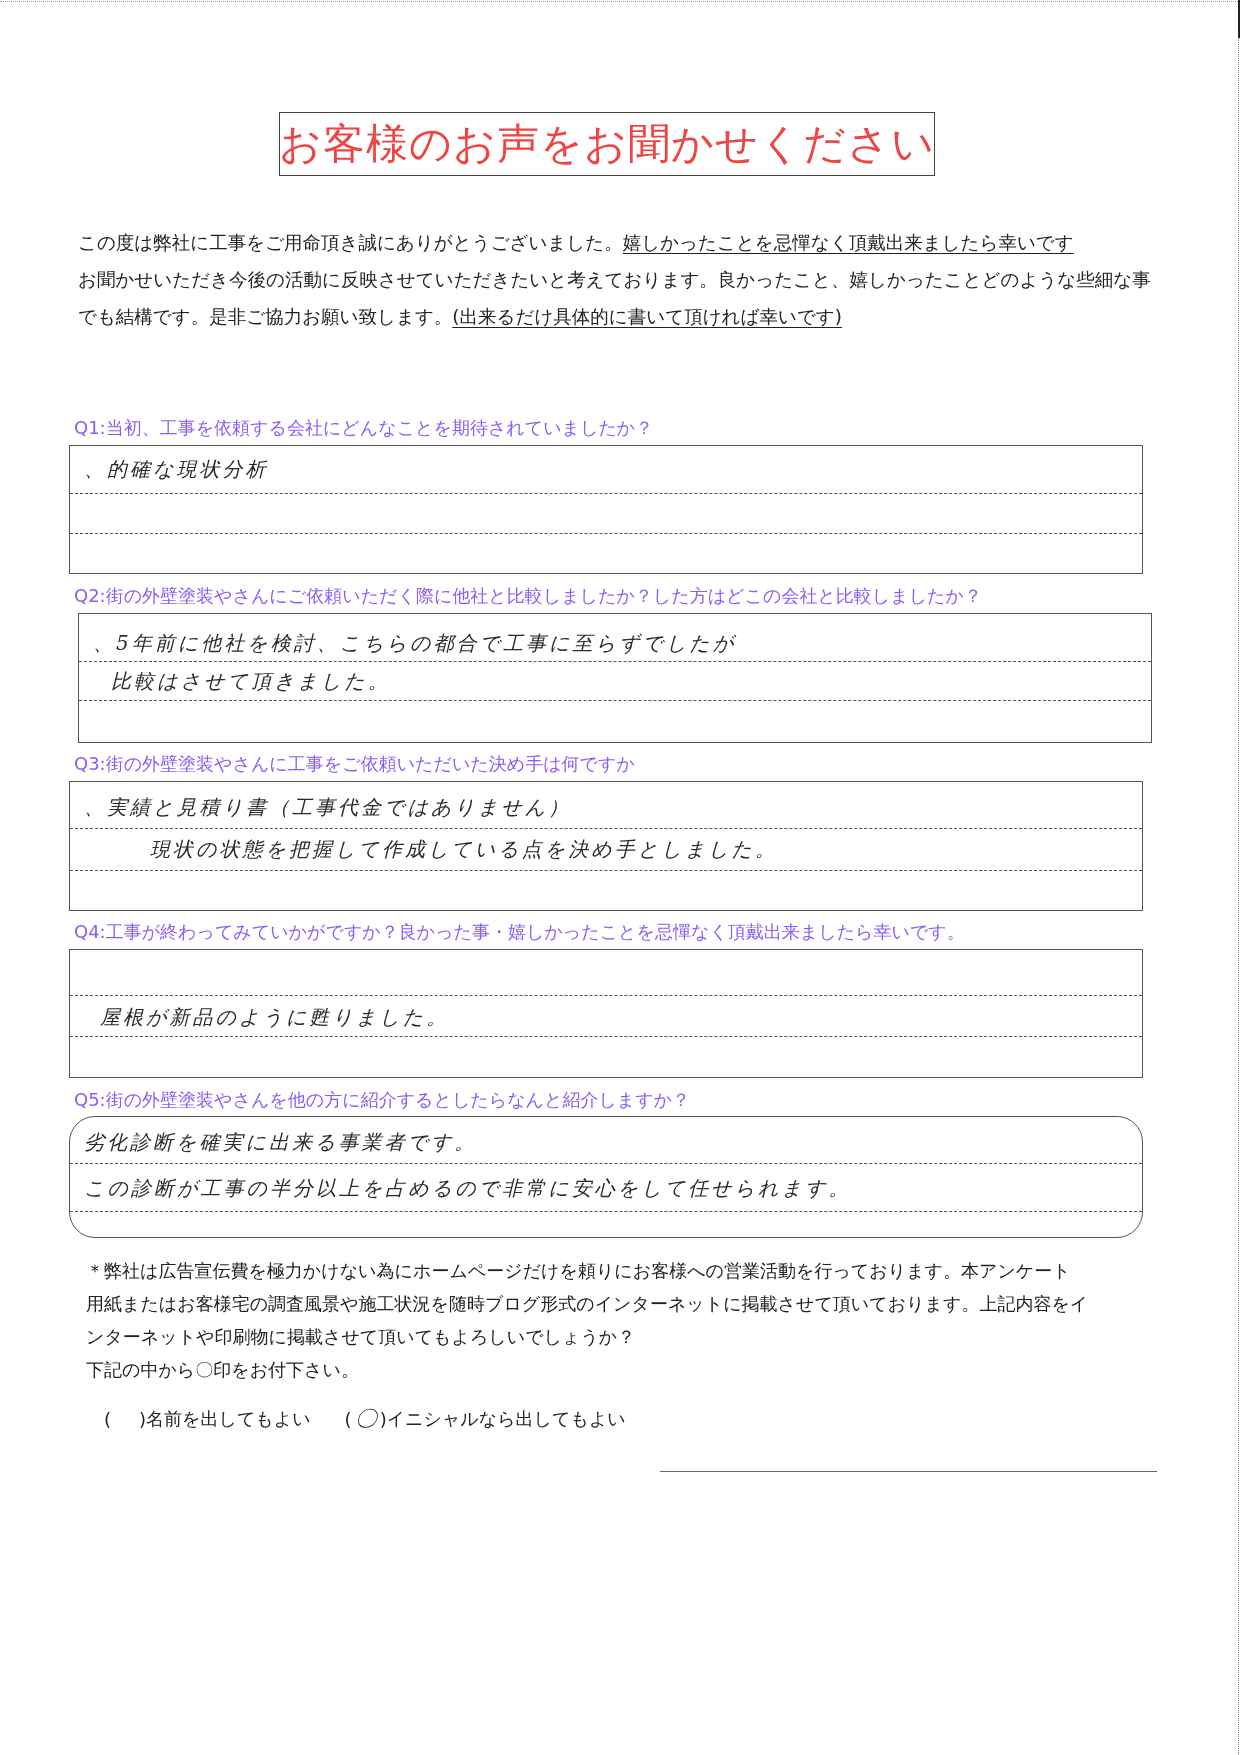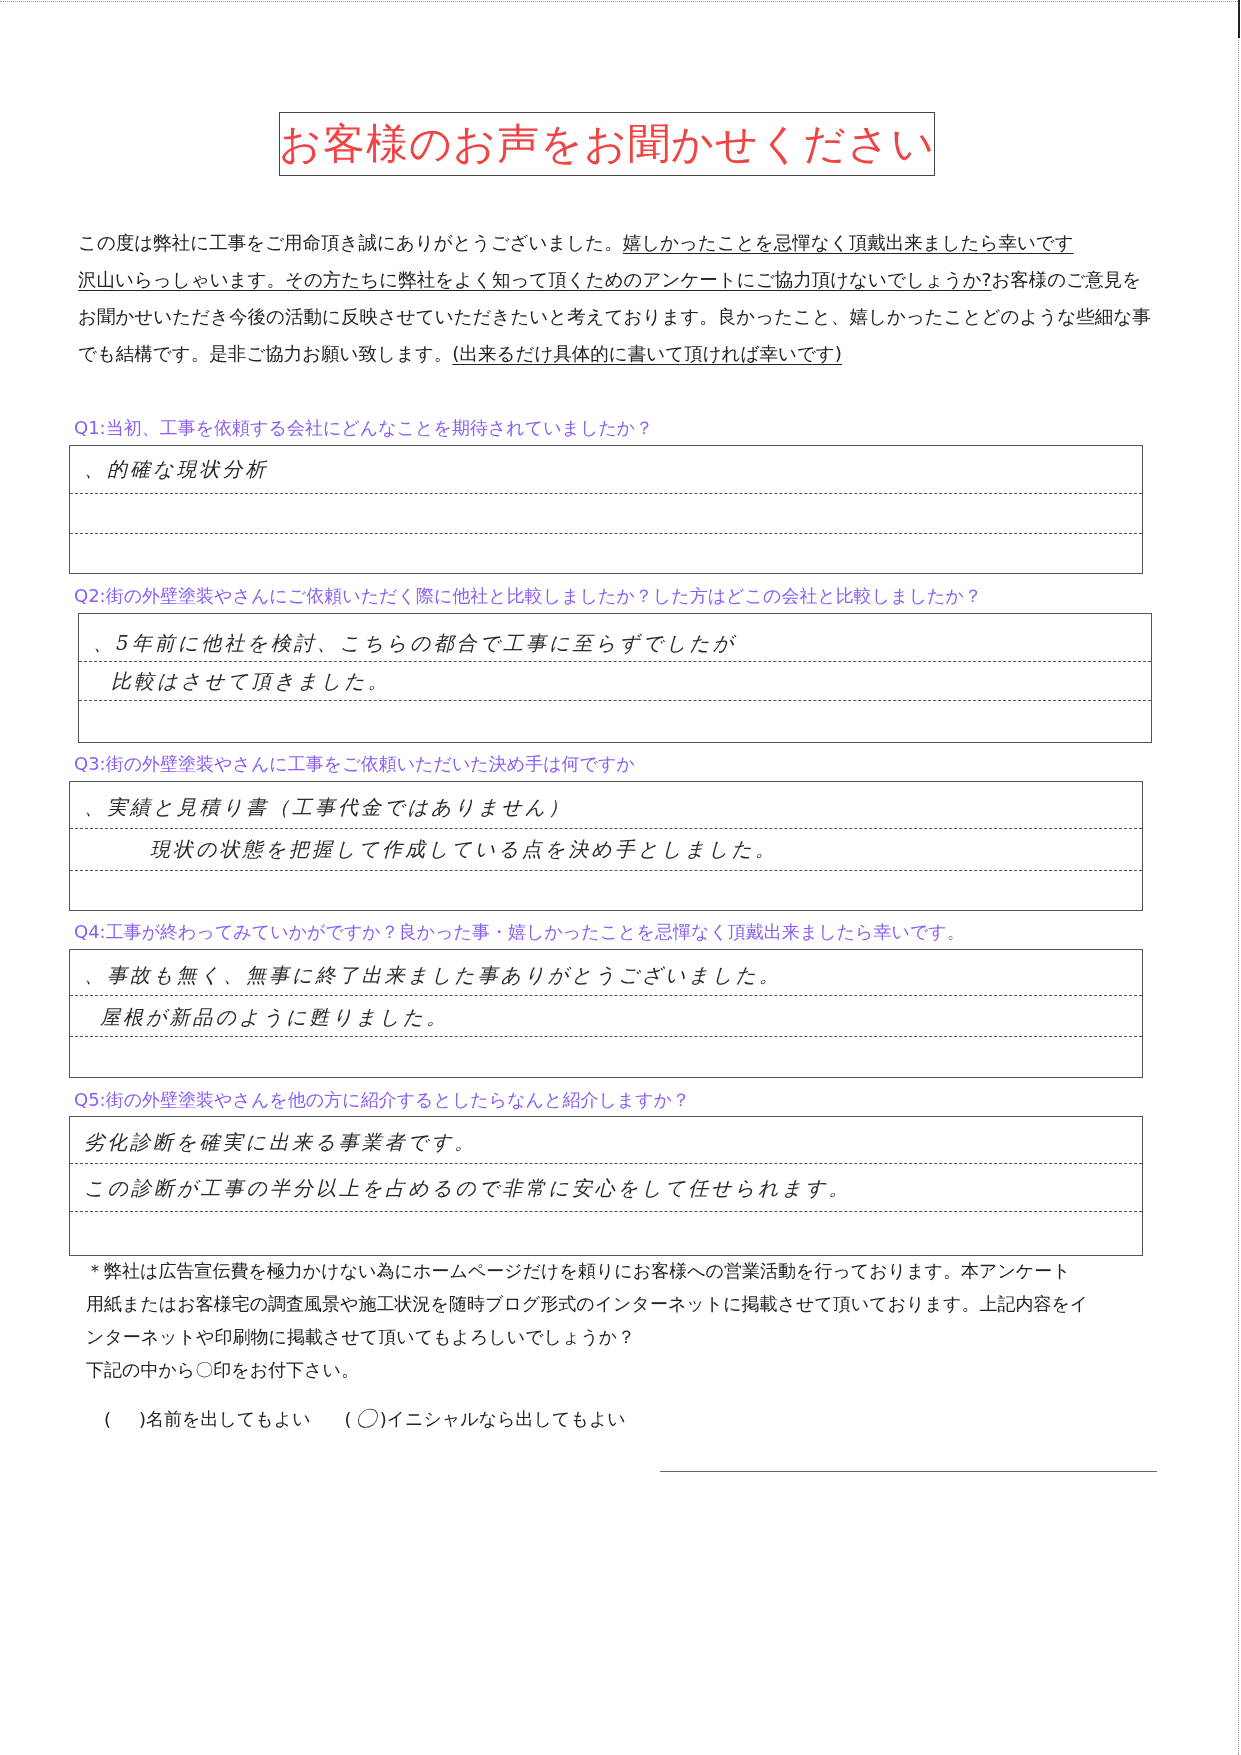--- a/index.html
+++ b/index.html
@@ -43,21 +43,20 @@
 <div class="scan-top"></div>
 <div class="scan-right"></div>
 <div class="scan-right-top"></div>
 
 <div class="title-box">
   <span>お客様のお声をお聞かせください</span>
 </div>
 
 <div class="intro">
   <div class="line"><span>この度は弊社に工事をご用命頂き誠にありがとうございました。</span><u>嬉しかったことを忌憚なく頂戴出来ましたら幸いです</u></div>
-  <div class="line"><u>沢山いらっしゃいます。その方たちに弊社をよく知って頂くためのアンケートにご協力頂けないでしょうか?</u><span>お客様のご意見を</span></div>
   <div class="line"><span>お聞かせいただき今後の活動に反映させていただきたいと考えております。良かったこと、嬉しかったことどのような些細な事</span></div>
   <div class="line"><span>でも結構です。是非ご協力お願い致します。</span><u>(出来るだけ具体的に書いて頂ければ幸いです)</u></div>
 </div>
 
 <div class="q-label" style="top:416px;">Q1:当初、工事を依頼する会社にどんなことを期待されていましたか？</div>
 <div class="ans-box" style="top:445px;height:129px;">
   <div class="dash" style="top:47px;"></div>
   <div class="dash" style="top:87px;"></div>
   <div class="hw" style="left:14px;top:10px;">、的確な現状分析</div>
 </div>
@@ -75,26 +74,25 @@
   <div class="dash" style="top:46px;"></div>
   <div class="dash" style="top:88px;"></div>
   <div class="hw" style="left:14px;top:12px;">、実績と見積り書（工事代金ではありません）</div>
   <div class="hw" style="left:80px;top:54px;">現状の状態を把握して作成している点を決め手としました。</div>
 </div>
 
 <div class="q-label" style="top:920px;">Q4:工事が終わってみていかがですか？良かった事・嬉しかったことを忌憚なく頂戴出来ましたら幸いです。</div>
 <div class="ans-box" style="top:949px;height:129px;">
   <div class="dash" style="top:45px;"></div>
   <div class="dash" style="top:86px;"></div>
-  <div class="hw" style="left:14px;top:12px;">、事故も無く、無事に終了出来ました事ありがとうございました。</div>
   <div class="hw" style="left:30px;top:54px;">屋根が新品のように甦りました。</div>
 </div>
 
 <div class="q-label" style="top:1088px;">Q5:街の外壁塗装やさんを他の方に紹介するとしたらなんと紹介しますか？</div>
-<div class="ans-box" style="top:1116px;height:140px;">
+<div class="ans-box" style="top:1116px;height:122px;border-radius:26px;">
   <div class="dash" style="top:46px;"></div>
   <div class="dash" style="top:94px;"></div>
   <div class="hw" style="left:14px;top:12px;">劣化診断を確実に出来る事業者です。</div>
   <div class="hw" style="left:14px;top:58px;">この診断が工事の半分以上を占めるので非常に安心をして任せられます。</div>
 </div>
 
 <div class="notice">
   <div class="line">＊弊社は広告宣伝費を極力かけない為にホームページだけを頼りにお客様への営業活動を行っております。本アンケート</div>
   <div class="line">用紙またはお客様宅の調査風景や施工状況を随時ブログ形式のインターネットに掲載させて頂いております。上記内容をイ</div>
   <div class="line">ンターネットや印刷物に掲載させて頂いてもよろしいでしょうか？</div>

